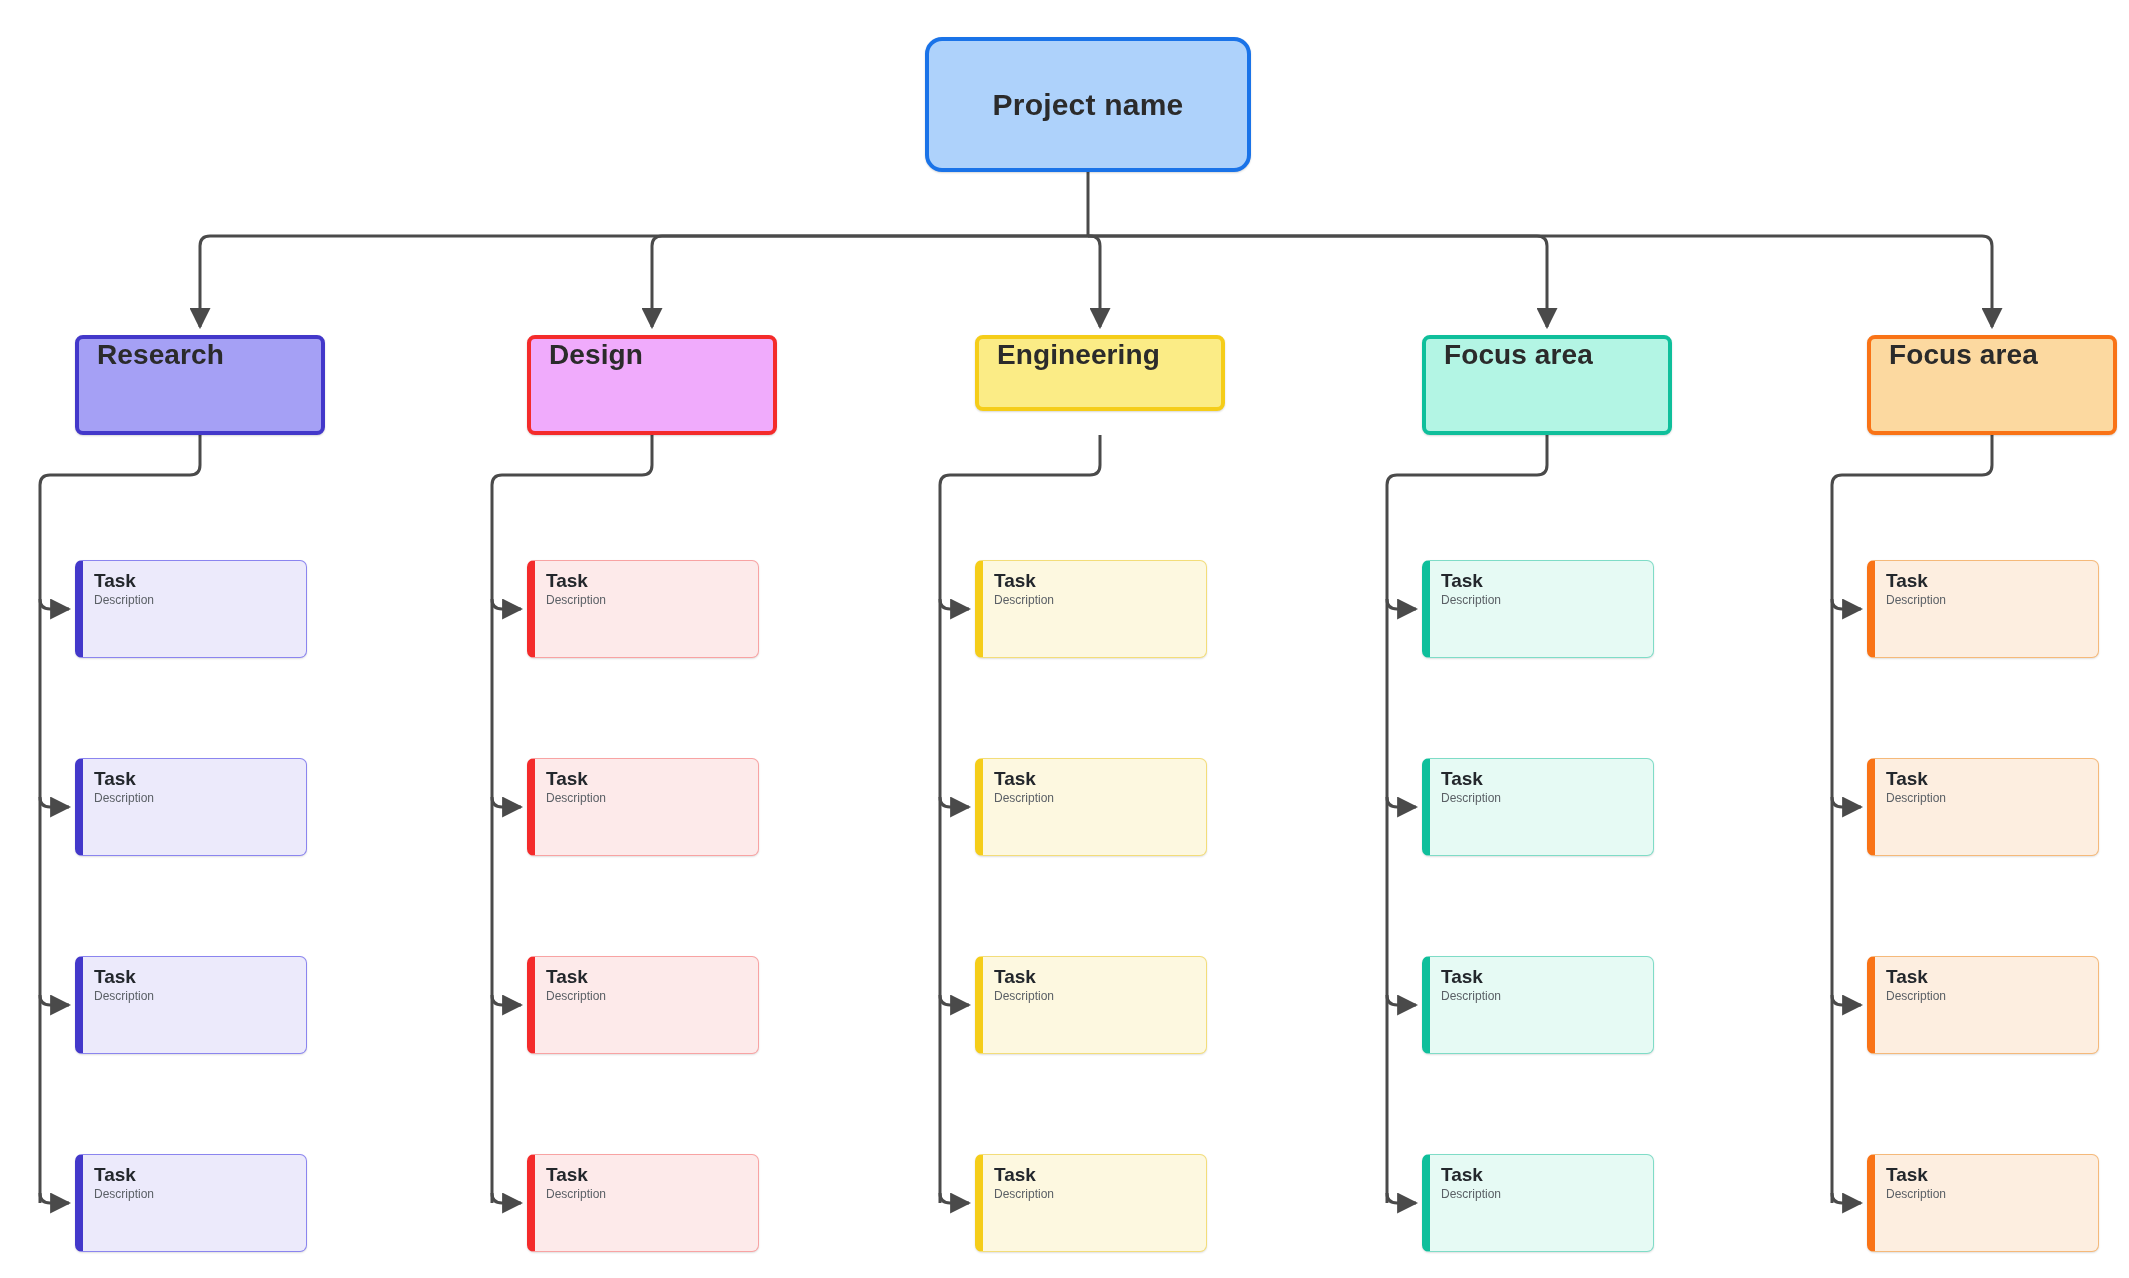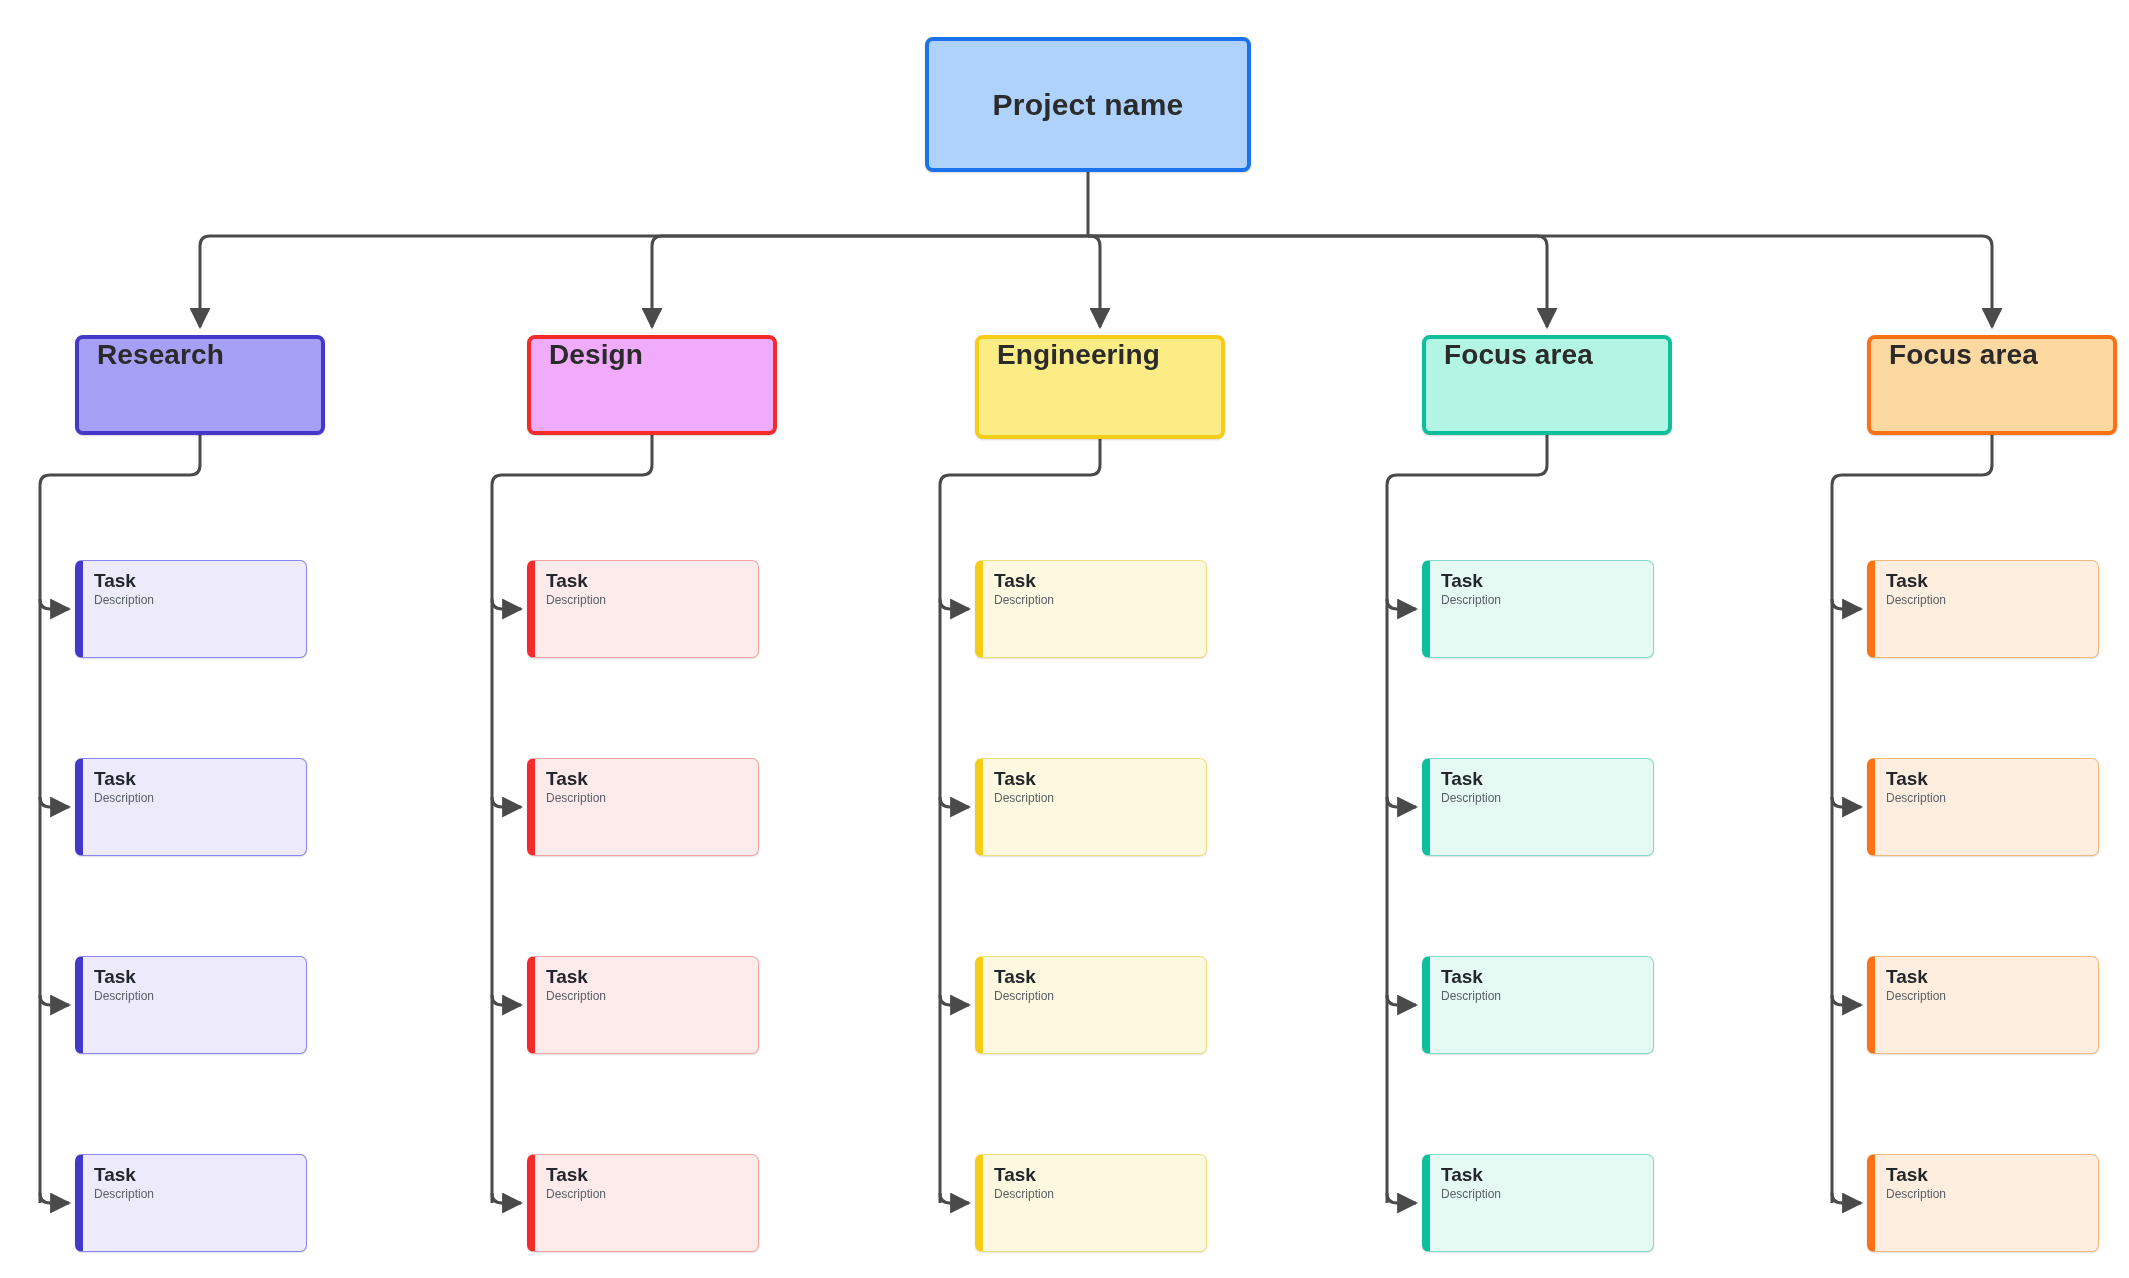--- a/index.html
+++ b/index.html
@@ -28,21 +28,21 @@
     pointer-events: none;
   }
 
   
   .root-node {
     position: absolute;
     box-sizing: border-box;
     display: flex;
     align-items: center;
     justify-content: center;
-    border-radius: 8px;
+    border-radius: 17px;
     border: 4px solid #d946ef;
     background: #aed2fb;
     box-shadow: 0 1px 2px rgba(0,0,0,0.16);
   }
   .root-label {
     font-size: 30px;
     font-weight: bold;
     color: #2b2b2b;
     letter-spacing: 0.2px;
   }
@@ -175,21 +175,21 @@
         <div class="task-desc">Description</div>
       </div>
       <div class="task-card" style="left: 527px; top: 956px; width: 232px; height: 98px; background: rgb(253, 234, 234); border-color: rgb(248, 163, 163) rgb(248, 163, 163) rgb(248, 163, 163) rgb(244, 43, 43);">
         <div class="task-title">Task</div>
         <div class="task-desc">Description</div>
       </div>
       <div class="task-card" style="left: 527px; top: 1154px; width: 232px; height: 98px; background: rgb(253, 234, 234); border-color: rgb(248, 163, 163) rgb(248, 163, 163) rgb(248, 163, 163) rgb(244, 43, 43);">
         <div class="task-title">Task</div>
         <div class="task-desc">Description</div>
       </div>
-      <div class="cat-node" style="left: 975px; top: 335px; width: 250px; height: 104px; background: rgb(251, 236, 134); border-color: rgb(245, 205, 25);">
+      <div class="cat-node" style="left: 975px; top: 335px; width: 250px; height: 76px; background: rgb(251, 236, 134); border-color: rgb(245, 205, 25);">
         <span class="cat-label">Engineering</span>
       </div>
       <div class="task-card" style="left: 975px; top: 560px; width: 232px; height: 98px; background: rgb(253, 248, 224); border-color: rgb(243, 221, 122) rgb(243, 221, 122) rgb(243, 221, 122) rgb(245, 205, 25);">
         <div class="task-title">Task</div>
         <div class="task-desc">Description</div>
       </div>
       <div class="task-card" style="left: 975px; top: 758px; width: 232px; height: 98px; background: rgb(253, 248, 224); border-color: rgb(243, 221, 122) rgb(243, 221, 122) rgb(243, 221, 122) rgb(245, 205, 25);">
         <div class="task-title">Task</div>
         <div class="task-desc">Description</div>
       </div>

